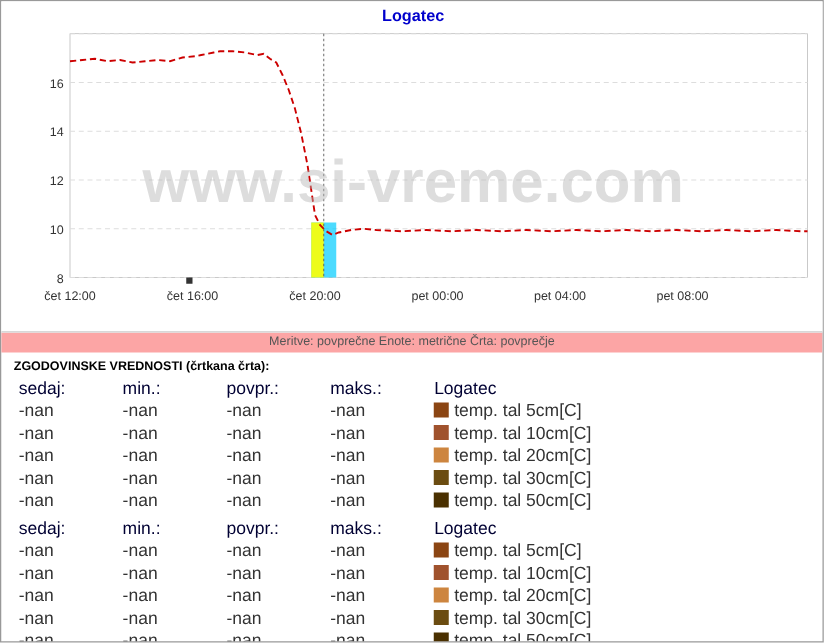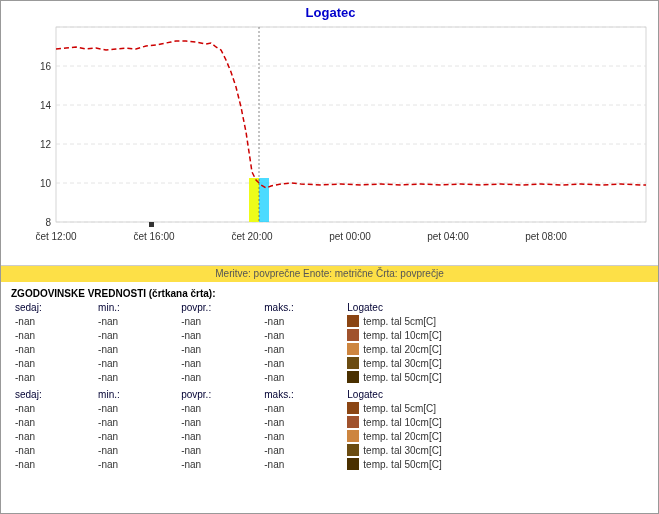--- a/index.html
+++ b/index.html
@@ -48,38 +48,38 @@
       pointer-events: none;
       z-index: 10;
       font-family: Arial, sans-serif;
     }
 
     #meritve-line {
       text-align: center;
       font-size: 10px;
       color: #555;
       padding: 2px 0 3px 0;
-      background: #fde047;
+      background: #fca5a5;
     }
 
     #data-section {
       padding: 6px 10px 4px 10px;
     }
 
     .section-header {
       font-weight: bold;
       font-size: 10px;
       color: #000;
       margin-bottom: 2px;
     }
 
     table.data-table {
       border-collapse: collapse;
       width: 100%;
-      font-size: 10px;
+      font-size: 14px;
     }
 
     table.data-table th {
       font-weight: normal;
       color: #000033;
       text-align: left;
       padding: 1px 4px;
     }
 
     table.data-table td {
@@ -111,20 +111,21 @@
     svg#main-chart {
       display: block;
     }
   </style>
 </head>
 <body>
 
 <div id="chart-area">
   <div id="chart-title">Logatec</div>
   <div id="chart-svg-container">
+    <div id="watermark">www.si-vreme.com</div>
 
     <svg id="main-chart" width="659" height="230">
 
       <rect x="55" y="5" width="590" height="195" fill="#fff" stroke="#aaa" stroke-width="0.5"></rect>
 
       <line x1="55" y1="5" x2="645" y2="5" stroke="#ddd" stroke-width="0.8" stroke-dasharray="4,3"></line>
       <line x1="55" y1="44" x2="645" y2="44" stroke="#ddd" stroke-width="0.8" stroke-dasharray="4,3"></line>
       <line x1="55" y1="83" x2="645" y2="83" stroke="#ddd" stroke-width="0.8" stroke-dasharray="4,3"></line>
       <line x1="55" y1="122" x2="645" y2="122" stroke="#ddd" stroke-width="0.8" stroke-dasharray="4,3"></line>
       <line x1="55" y1="161" x2="645" y2="161" stroke="#ddd" stroke-width="0.8" stroke-dasharray="4,3"></line>

